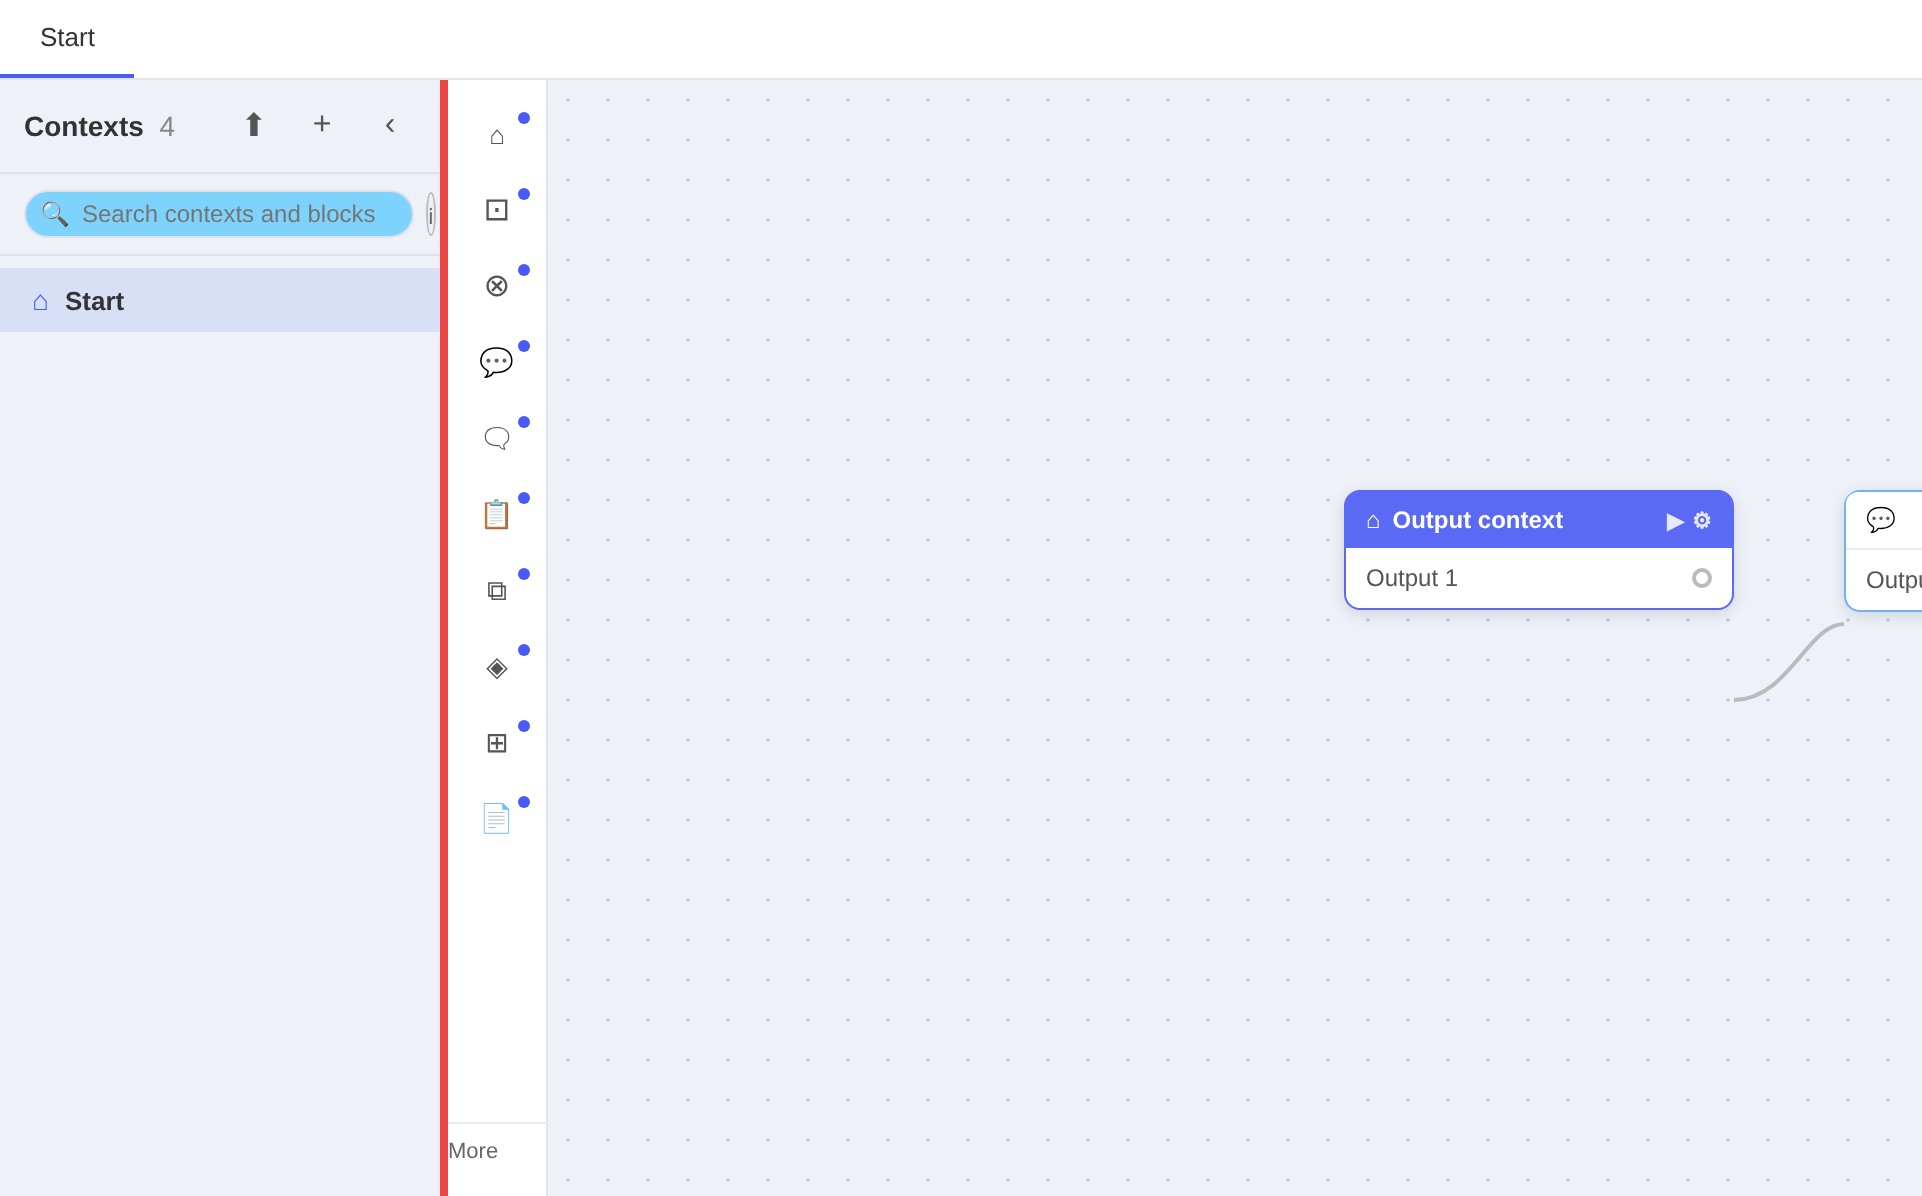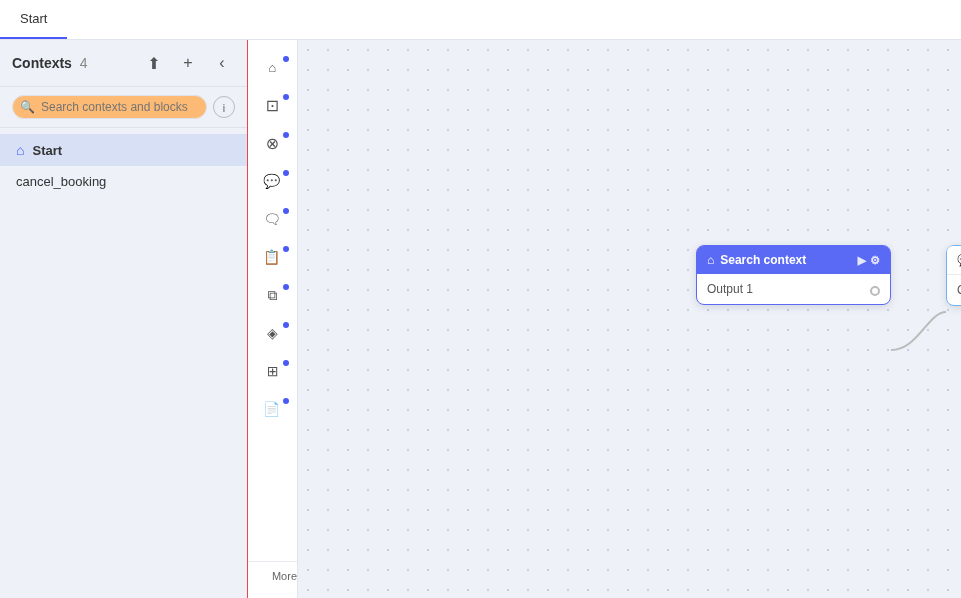--- a/index.html
+++ b/index.html
@@ -6,54 +6,54 @@
     body { font-family: -apple-system, BlinkMacSystemFont, 'Segoe UI', sans-serif; font-size: 13px; background: #f0f2f7; overflow: hidden; width: 961px; height: 598px; display: flex; flex-direction: column; }
 
     
     .top-bar { display: flex; height: 40px; background: #fff; border-bottom: 1px solid #e0e4ec; align-items: center; }
     .tab-start { padding: 0 20px; height: 100%; display: flex; align-items: center; color: #333; font-weight: 500; border-bottom: 2px solid #4a5af7; font-size: 13px; }
 
     
     .main { display: flex; flex: 1; overflow: hidden; }
 
     
-    .sidebar { width: 248px; background: #eef1f8; border-right: 1px solid #ef4444; display: flex; flex-direction: column; }
+    .sidebar { width: 224px; background: #eef1f8; border-right: 4px solid #ef4444; display: flex; flex-direction: column; }
     .sidebar-header { padding: 10px 12px; display: flex; align-items: center; gap: 8px; border-bottom: 1px solid #dde1ec; }
     .sidebar-title { font-weight: 600; font-size: 14px; color: #333; flex: 1; }
     .sidebar-icon-btn { width: 26px; height: 26px; border: none; background: none; cursor: pointer; display: flex; align-items: center; justify-content: center; color: #555; font-size: 16px; border-radius: 4px; }
 
     .search-bar { padding: 8px 12px; border-bottom: 1px solid #dde1ec; display: flex; align-items: center; gap: 6px; }
-    .search-input { flex: 1; border: 1px solid #dde1ec; border-radius: 16px; padding: 4px 10px 4px 28px; font-size: 12px; background: #fdba74; color: #555; outline: none; }
+    .search-input { flex: 1; border: 1px solid #dde1ec; border-radius: 16px; padding: 4px 10px 4px 28px; font-size: 12px; background: #7dd3fc; color: #555; outline: none; }
     .search-wrapper { position: relative; flex: 1; }
     .search-icon-inner { position: absolute; left: 8px; top: 50%; transform: translateY(-50%); color: #888; font-size: 12px; }
     .info-btn { width: 22px; height: 22px; border-radius: 50%; border: 1px solid #bbb; background: none; cursor: pointer; display: flex; align-items: center; justify-content: center; font-size: 11px; color: #666; }
 
     .sidebar-list { flex: 1; overflow-y: auto; padding: 6px 0; }
     .sidebar-item { padding: 8px 16px; cursor: pointer; display: flex; align-items: center; gap: 8px; color: #333; font-size: 13px; border-radius: 0; }
     .sidebar-item.active { background: #d8e0f5; font-weight: 600; }
     .sidebar-item .item-icon { color: #4a5af7; font-size: 14px; }
 
     
     .icon-panel { width: 50px; background: #fff; border-right: 1px solid #e0e4ec; display: flex; flex-direction: column; align-items: center; padding: 8px 0; gap: 0; }
     .icon-panel-item { width: 42px; height: 38px; display: flex; align-items: center; justify-content: center; position: relative; cursor: pointer; border-radius: 6px; color: #555; }
     .icon-panel-item .dot { width: 6px; height: 6px; border-radius: 50%; background: #4a5af7; position: absolute; right: 5px; top: 8px; }
-    .icon-panel-more { margin-top: auto; padding: 8px 0; font-size: 11px; color: #666; cursor: pointer; text-align: right; width: 100%; border-top: 1px solid #e8ebf2; }
+    .icon-panel-more { margin-top: auto; padding: 8px 0; font-size: 11px; color: #666; cursor: pointer; text-align: left; width: 100%; border-top: 1px solid #e8ebf2; }
 
     
     .canvas { flex: 1; position: relative; overflow: hidden; background-color: #eef1f8; background-image: radial-gradient(circle, #c8cee0 1px, transparent 1px); background-size: 20px 20px; }
 
     
     .node { position: absolute; border-radius: 8px; box-shadow: 0 2px 8px rgba(0,0,0,0.12); }
 
     .node-start { left: 398px; top: 205px; width: 195px; background: #fff; border: 1.5px solid #5b6af5; border-radius: 8px; }
     .node-start .node-header { background: #5b6af5; color: #fff; padding: 7px 10px; border-radius: 6px 6px 0 0; display: flex; align-items: center; gap: 6px; font-size: 12px; font-weight: 600; }
     .node-start .node-header .header-actions { margin-left: auto; display: flex; gap: 4px; }
     .node-start .node-header .header-actions span { cursor: pointer; opacity: 0.85; font-size: 11px; }
     .node-body { padding: 8px 10px; }
-    .node-output { display: flex; align-items: flex-end; font-size: 12px; color: #555; }
+    .node-output { display: flex; align-items: center; font-size: 12px; color: #555; }
     .node-output .output-dot { width: 10px; height: 10px; border-radius: 50%; border: 2px solid #bbb; background: #fff; margin-left: auto; cursor: pointer; }
 
     .node-greetings { left: 648px; top: 205px; width: 195px; background: #fff; border: 1.5px solid #6cb4f5; border-radius: 8px; }
     .node-greetings .node-header { background: #fff; color: #333; padding: 7px 10px; border-radius: 6px 6px 0 0; display: flex; align-items: center; gap: 6px; font-size: 12px; font-weight: 600; border-bottom: 1px solid #e8ebf2; }
 
     
     .connector-svg { position: absolute; top: 0; left: 0; width: 100%; height: 100%; pointer-events: none; overflow: visible; }
   </style>
 </head>
 <body>
@@ -80,23 +80,20 @@
         <span class="search-icon-inner">🔍</span>
         <input class="search-input" type="text" placeholder="Search contexts and blocks" style="">
       </div>
       <button class="info-btn">ℹ</button>
     </div>
 
     <div class="sidebar-list">
       <div class="sidebar-item active">
         <span class="item-icon">⌂</span>
         <span>Start</span>
-      </div>
-      <div class="sidebar-item">
-        <span>cancel_booking</span>
       </div>
     </div>
   </div>
 
   <div class="icon-panel">
     <div class="icon-panel-item">
       <span>⌂</span>
       <span class="dot"></span>
     </div>
     <div class="icon-panel-item">
@@ -143,21 +140,21 @@
     <svg class="connector-svg">
 
       <path d="M593 310 C620 310 630 272 648 272" stroke="#bbb" stroke-width="2" fill="none"></path>
 
       <path d="M843 313 C870 313 880 282 894 282" stroke="#bbb" stroke-width="2" fill="none"></path>
     </svg>
 
     <div class="node node-start">
       <div class="node-header">
         <span style="font-size:12px;">⌂</span>
-        <span>Search context</span>
+        <span>Output context</span>
         <div class="header-actions">
           <span>▶</span>
           <span>⚙</span>
         </div>
       </div>
       <div class="node-body">
         <div class="node-output">
           <span>Output 1</span>
           <span class="output-dot"></span>
         </div>

